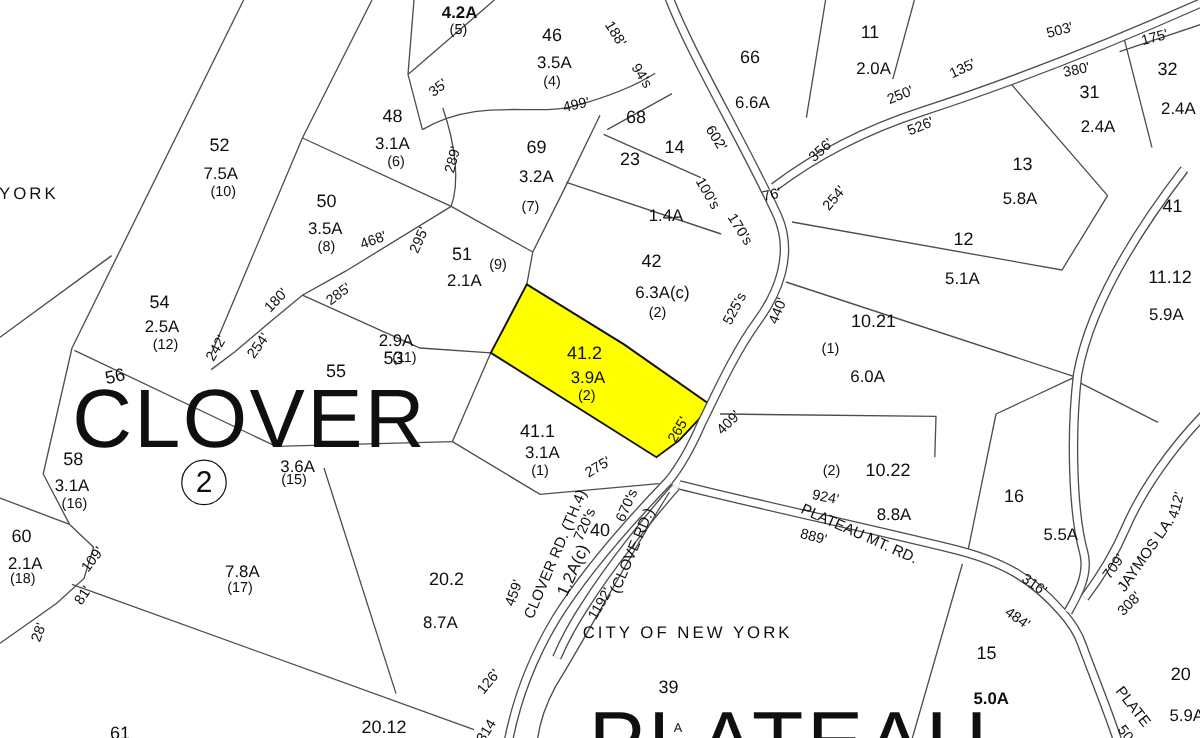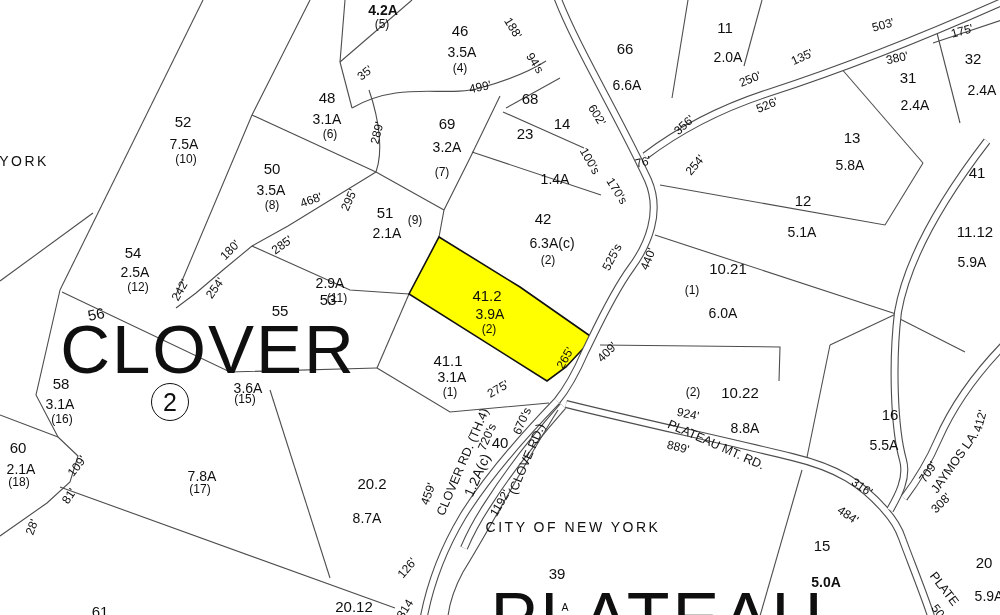--- a/index.html
+++ b/index.html
@@ -209,29 +209,29 @@
       <span class="lbl dist" style="left: 428px; top: 494px; transform: translate(-50%, -50%) rotate(-70deg);">459'</span>
       <span class="lbl dist" style="left: 487px; top: 437px; transform: translate(-50%, -50%) rotate(-66deg);">720's</span>
       <span class="lbl dist" style="left: 522px; top: 421px; transform: translate(-50%, -50%) rotate(-66deg);">670's</span>
       <span class="lbl id" style="left: 500px; top: 442px; transform: translate(-50%, -50%) rotate(0deg);">40</span>
       <span class="lbl ac" style="left: 477px; top: 475px; transform: translate(-50%, -50%) rotate(-66deg);">1.2A(c)</span>
       <span class="lbl road" style="left: 463px; top: 462px; transform: translate(-50%, -50%) rotate(-67deg);">CLOVER RD. (TH.4)</span>
       <span class="lbl road" style="left: 527px; top: 459px; transform: translate(-50%, -50%) rotate(-67deg);">(CLOVE RD.)</span>
       <span class="lbl dist" style="left: 500px; top: 503px; transform: translate(-50%, -50%) rotate(-60deg);">1192'</span>
       <span class="lbl dist" style="left: 407px; top: 568px; transform: translate(-50%, -50%) rotate(-50deg);">126'</span>
       <span class="lbl dist" style="left: 405px; top: 609px; transform: translate(-50%, -50%) rotate(-58deg);">314</span>
-      <span class="lbl id" style="left: 354px; top: 606px; transform: translate(-50%, -50%) rotate(0deg);">20.12</span>
+      <span class="lbl id" style="left: 320px; top: 606px; transform: translate(-50%, -50%) rotate(0deg);">20.12</span>
       <span class="lbl area" style="left: 573px; top: 527px; transform: translate(-50%, -50%) rotate(0deg);">CITY OF NEW YORK</span>
       <span class="lbl id" style="left: 557px; top: 573px; transform: translate(-50%, -50%) rotate(0deg);">39</span>
       <span class="lbl big2" style="left: 658px; top: 618px; transform: translate(-50%, -50%) rotate(0deg);">PLATEAU</span>
       <span class="lbl small" style="left: 565px; top: 607px; transform: translate(-50%, -50%) rotate(0deg);">A</span>
       <span class="lbl road" style="left: 716px; top: 445px; transform: translate(-50%, -50%) rotate(24deg);">PLATEAU MT. RD.</span>
       <span class="lbl dist" style="left: 862px; top: 487px; transform: translate(-50%, -50%) rotate(35deg);">316'</span>
       <span class="lbl dist" style="left: 848px; top: 515px; transform: translate(-50%, -50%) rotate(35deg);">484'</span>
-      <span class="lbl id" style="left: 890px; top: 414px; transform: translate(-50%, -50%) rotate(0deg);">16</span>
+      <span class="lbl id" style="left: 845px; top: 414px; transform: translate(-50%, -50%) rotate(0deg);">16</span>
       <span class="lbl ac" style="left: 884px; top: 445px; transform: translate(-50%, -50%) rotate(0deg);">5.5A</span>
       <span class="lbl id" style="left: 822px; top: 545px; transform: translate(-50%, -50%) rotate(0deg);">15</span>
       <span class="lbl ac" style="left: 826px; top: 582px; transform: translate(-50%, -50%) rotate(0deg); font-weight: bold;">5.0A</span>
       <span class="lbl road" style="left: 955px; top: 462px; transform: translate(-50%, -50%) rotate(-55deg);">JAYMOS LA.</span>
       <span class="lbl dist" style="left: 928px; top: 472px; transform: translate(-50%, -50%) rotate(-55deg);">709'</span>
       <span class="lbl dist" style="left: 980px; top: 421px; transform: translate(-50%, -50%) rotate(-75deg);">412'</span>
       <span class="lbl dist" style="left: 941px; top: 503px; transform: translate(-50%, -50%) rotate(-45deg);">308'</span>
       <span class="lbl id" style="left: 984px; top: 562px; transform: translate(-50%, -50%) rotate(0deg);">20</span>
       <span class="lbl ac" style="left: 989px; top: 596px; transform: translate(-50%, -50%) rotate(0deg);">5.9A</span>
       <span class="lbl road" style="left: 944px; top: 589px; transform: translate(-50%, -50%) rotate(52deg);">PLATE</span>

